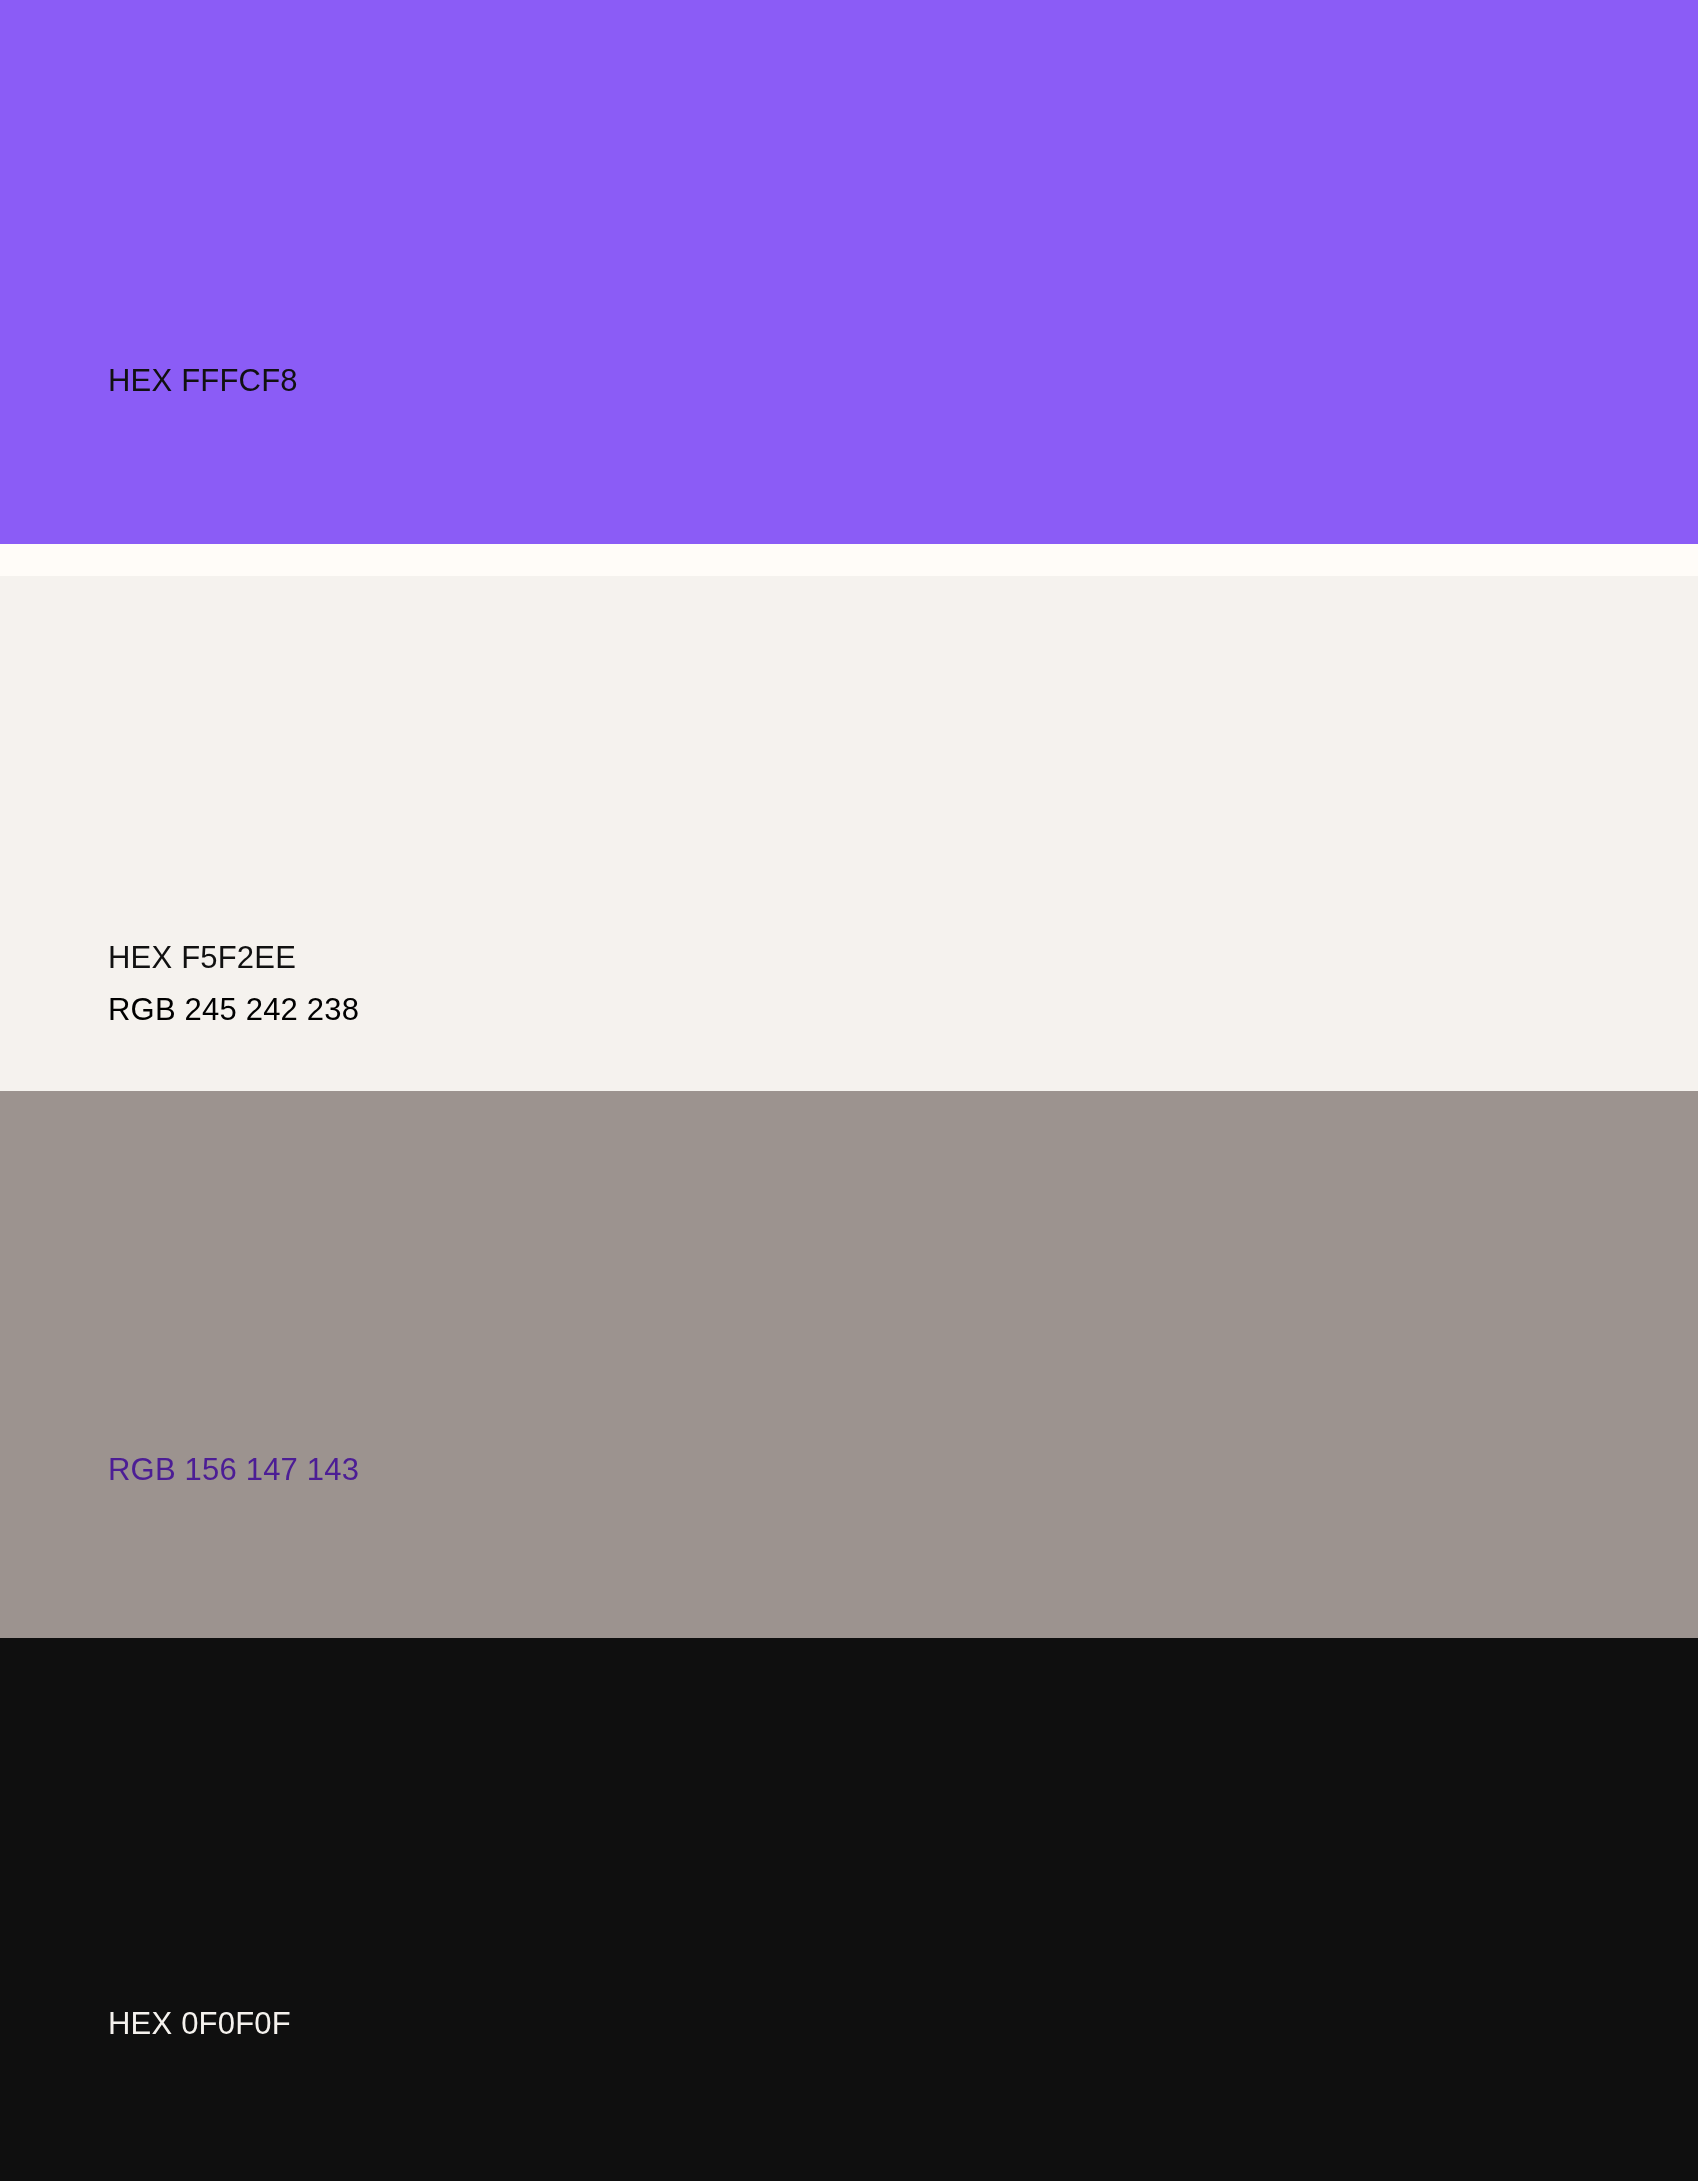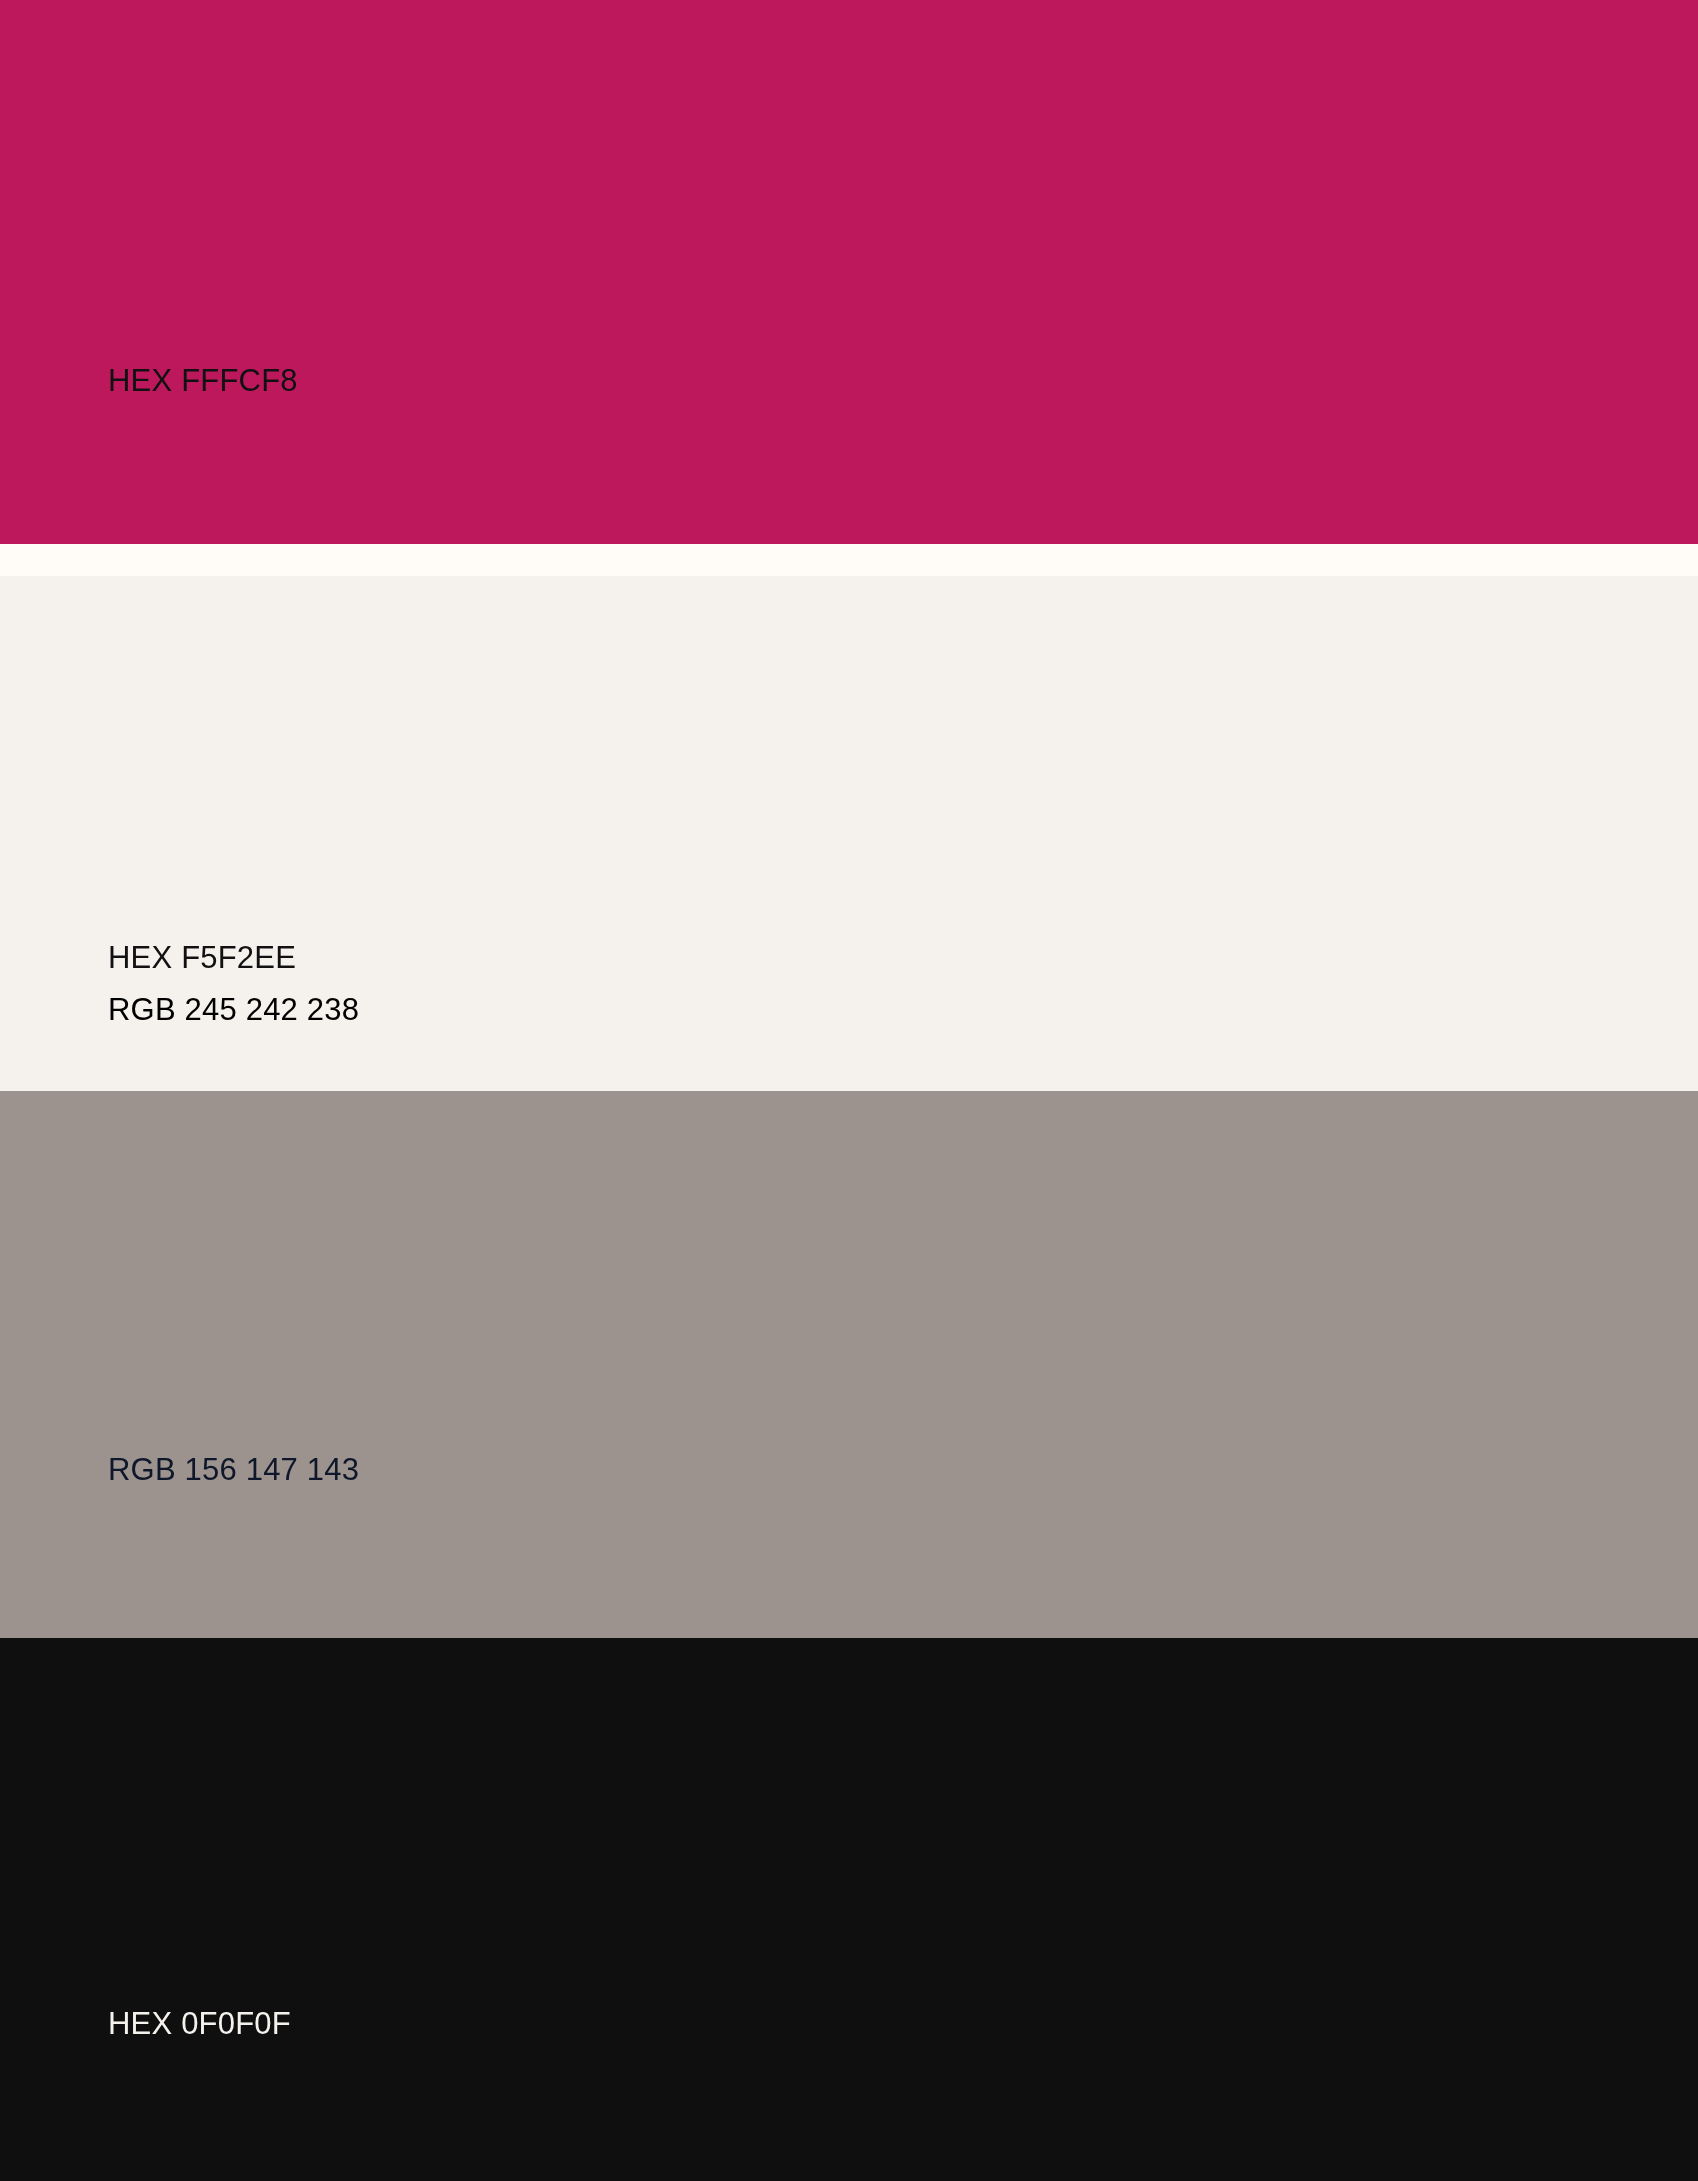--- a/index.html
+++ b/index.html
@@ -52,36 +52,36 @@
   .swatch-1 .swatch-labels { top: 355px; }
   .swatch-2 .swatch-labels { top: 356px; }
   .swatch-3 .swatch-labels { top: 353px; }
   .swatch-4 .swatch-labels { top: 352px; margin-top: 8px; }
 </style>
 </head>
 <body>
 
 <div id="palette">
 
-  <div class="swatch swatch-1" style="background-color: #be185d;">
+  <div class="swatch swatch-1" style="background-color: #8b5cf6;">
     <div class="swatch-labels">
       <span class="swatch-line" style="color: rgb(17, 17, 17);">HEX FFFCF8</span>
     </div>
   </div>
 
   <div class="swatch swatch-2" style="background-color: rgb(245, 242, 238);">
     <div class="swatch-labels">
       <span class="swatch-line" style="color: rgb(17, 17, 17);">HEX F5F2EE</span>
       <span class="swatch-line" style="color: #000000;">RGB 245 242 238</span>
     </div>
   </div>
 
   <div class="swatch swatch-3" style="background-color: rgb(156, 147, 143);">
     <div class="swatch-labels">
-      <span class="swatch-line" style="color: #0f172a;">RGB 156 147 143</span>
+      <span class="swatch-line" style="color: #4c1d95;">RGB 156 147 143</span>
     </div>
   </div>
 
   <div class="swatch swatch-4" style="background-color: rgb(15, 15, 15);">
     <div class="swatch-labels">
       <span class="swatch-line" style="color: rgb(245, 242, 238);">HEX 0F0F0F</span>
     </div>
   </div>
 
 </div>

